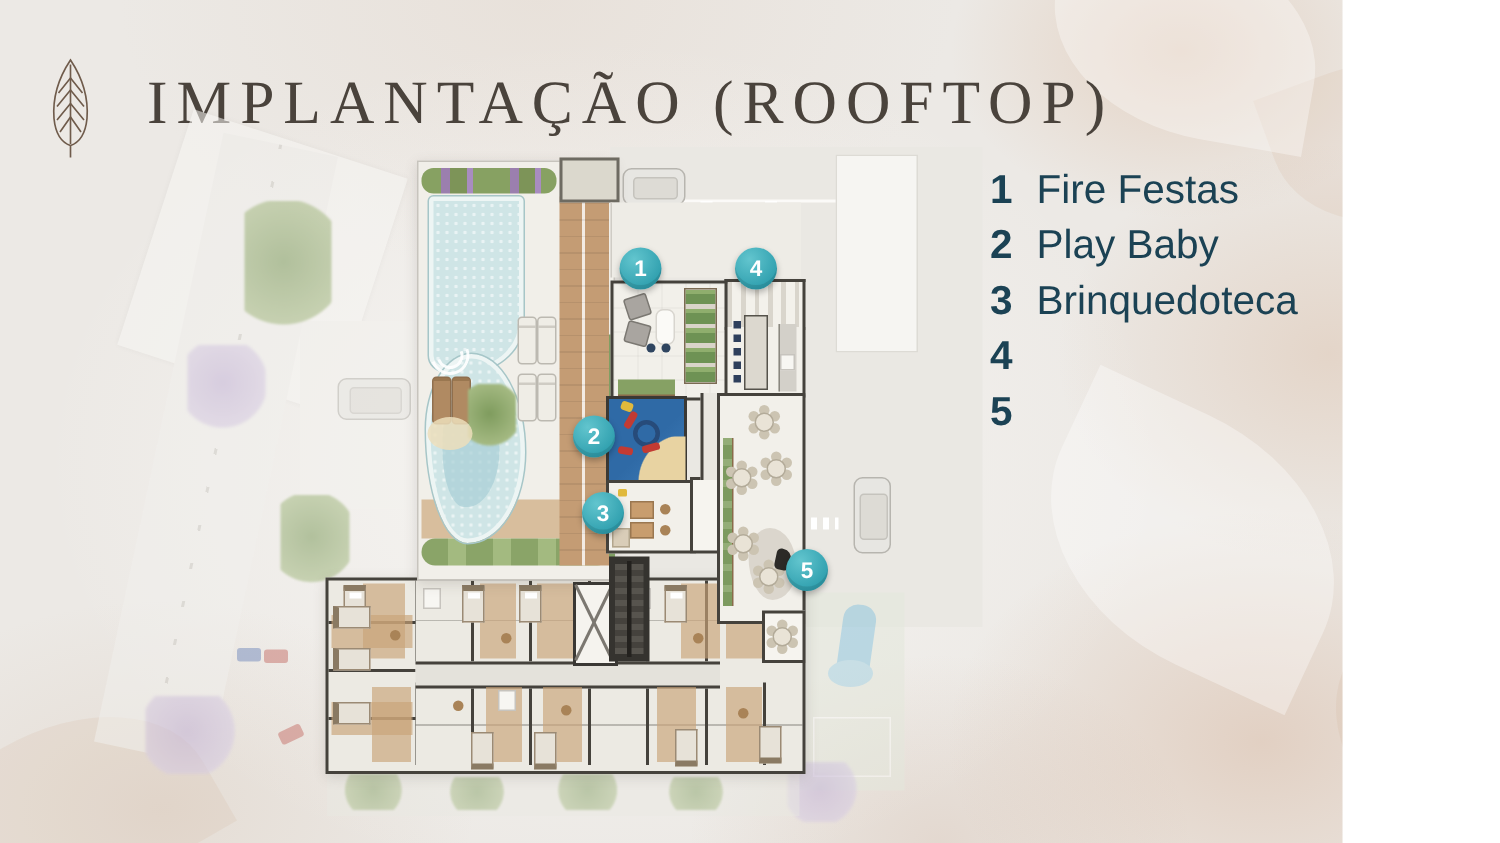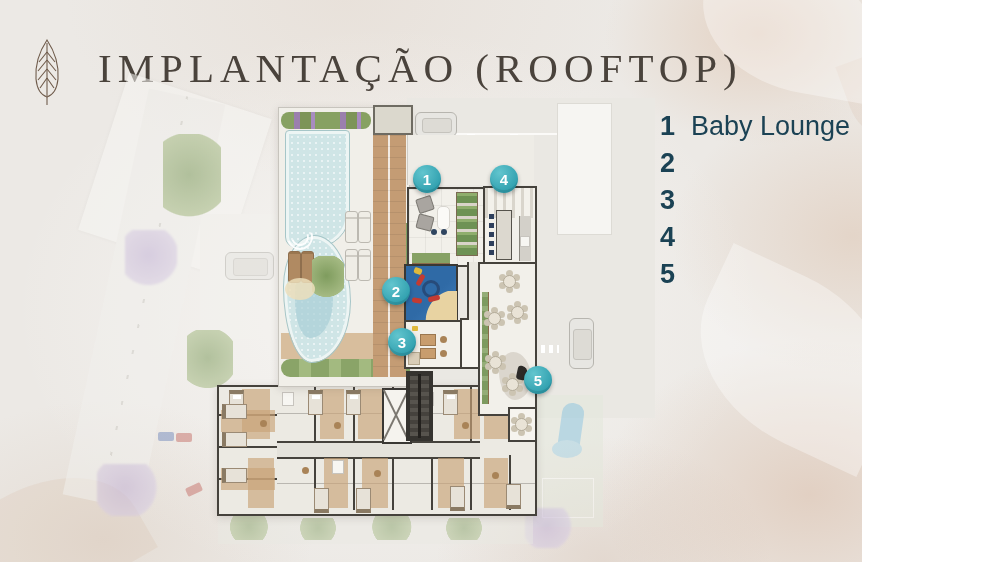--- a/index.html
+++ b/index.html
@@ -7,20 +7,21 @@
   .stage{position:relative;width:862px;height:562px;overflow:hidden;
     background:#ece9e5;
     background-image:
       radial-gradient(220px 160px at 88% 6%, rgba(205,150,108,.28), transparent 70%),
       radial-gradient(260px 200px at 99% 42%, rgba(198,142,100,.22), transparent 70%),
       radial-gradient(300px 220px at 94% 88%, rgba(196,136,96,.26), transparent 70%),
       radial-gradient(240px 180px at 70% 100%, rgba(186,140,110,.18), transparent 70%),
       radial-gradient(300px 200px at 12% 96%, rgba(190,155,125,.16), transparent 70%),
       radial-gradient(400px 260px at 40% 0%, rgba(215,190,170,.18), transparent 70%),
       radial-gradient(500px 380px at 45% 55%, rgba(250,249,247,.75), transparent 75%);
+    padding-left: 33px;
   }
   .ab{position:absolute;display:block;}
   .leaf-deco{position:absolute;border-radius:0 62% 0 62%;background:rgba(198,150,112,.10);}
   .leaf-deco.lt{background:rgba(255,255,255,.35);}
   
   .title{position:absolute;left:98px;top:44px;font-family:"Liberation Serif",serif;
     font-size:41px;font-weight:400;letter-spacing:6px;color:#4a433c;white-space:nowrap;}
   
   .legend{position:absolute;left:660px;top:108px;color:#1b4254;}
   .legend .row{display:flex;align-items:baseline;height:37px;line-height:37px;}
@@ -269,27 +270,29 @@
         <span>4</span>
       </div>
     <div class="marker" style="left:524px;top:366px;">
         <span>5</span>
       </div>
   </div>
 
   <div class="legend">
     <div class="row">
       <span class="num">1</span>
-      <span class="lab">Baby Lounge</span>
+      <span class="lab">Fire Festas</span>
     </div>
     <div class="row">
       <span class="num">2</span>
+      <span class="lab">Play Baby</span>
     </div>
     <div class="row">
       <span class="num">3</span>
+      <span class="lab">Brinquedoteca</span>
     </div>
     <div class="row">
       <span class="num">4</span>
     </div>
     <div class="row">
       <span class="num">5</span>
     </div>
   </div>
 
 </div>

